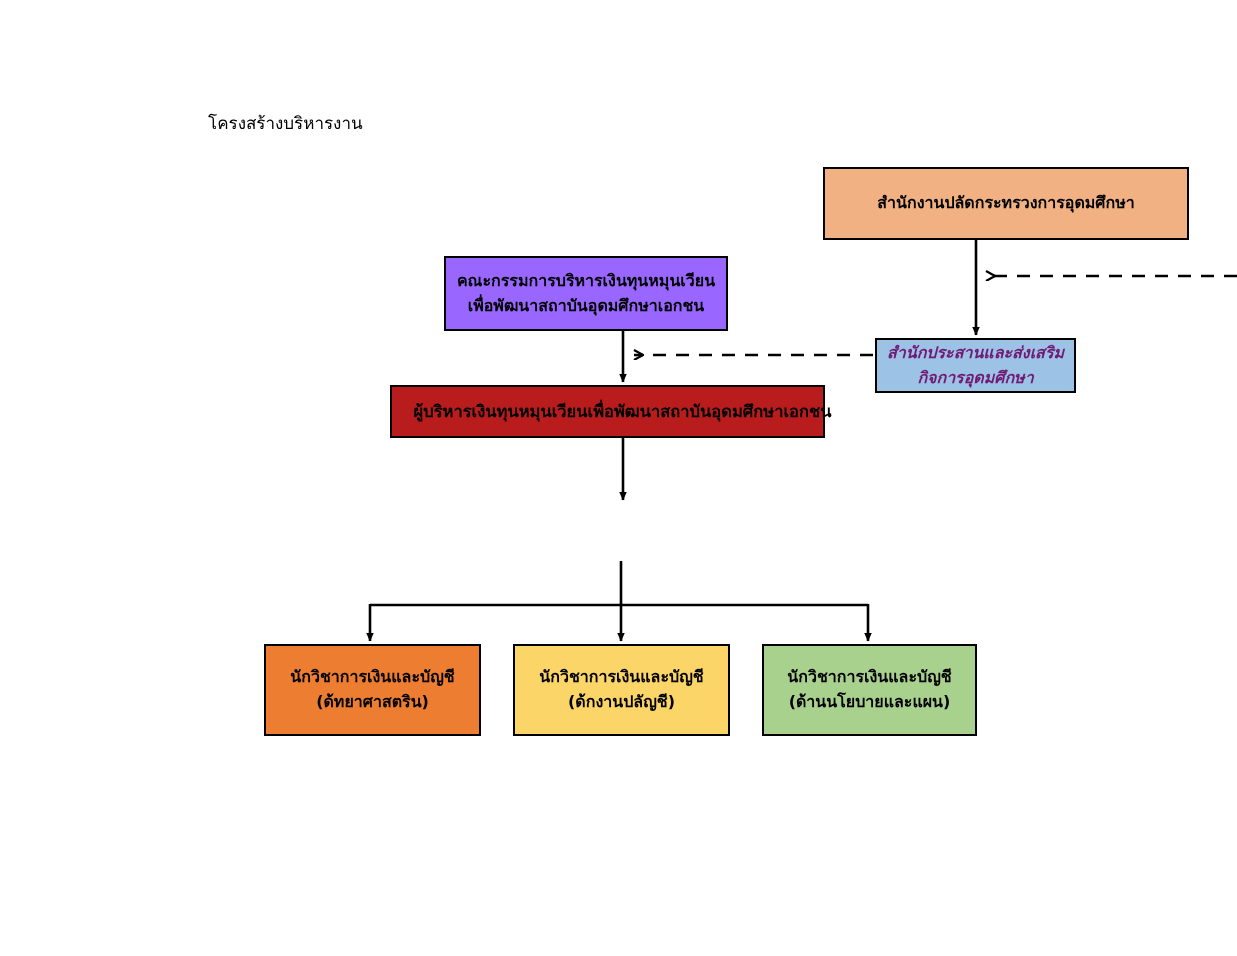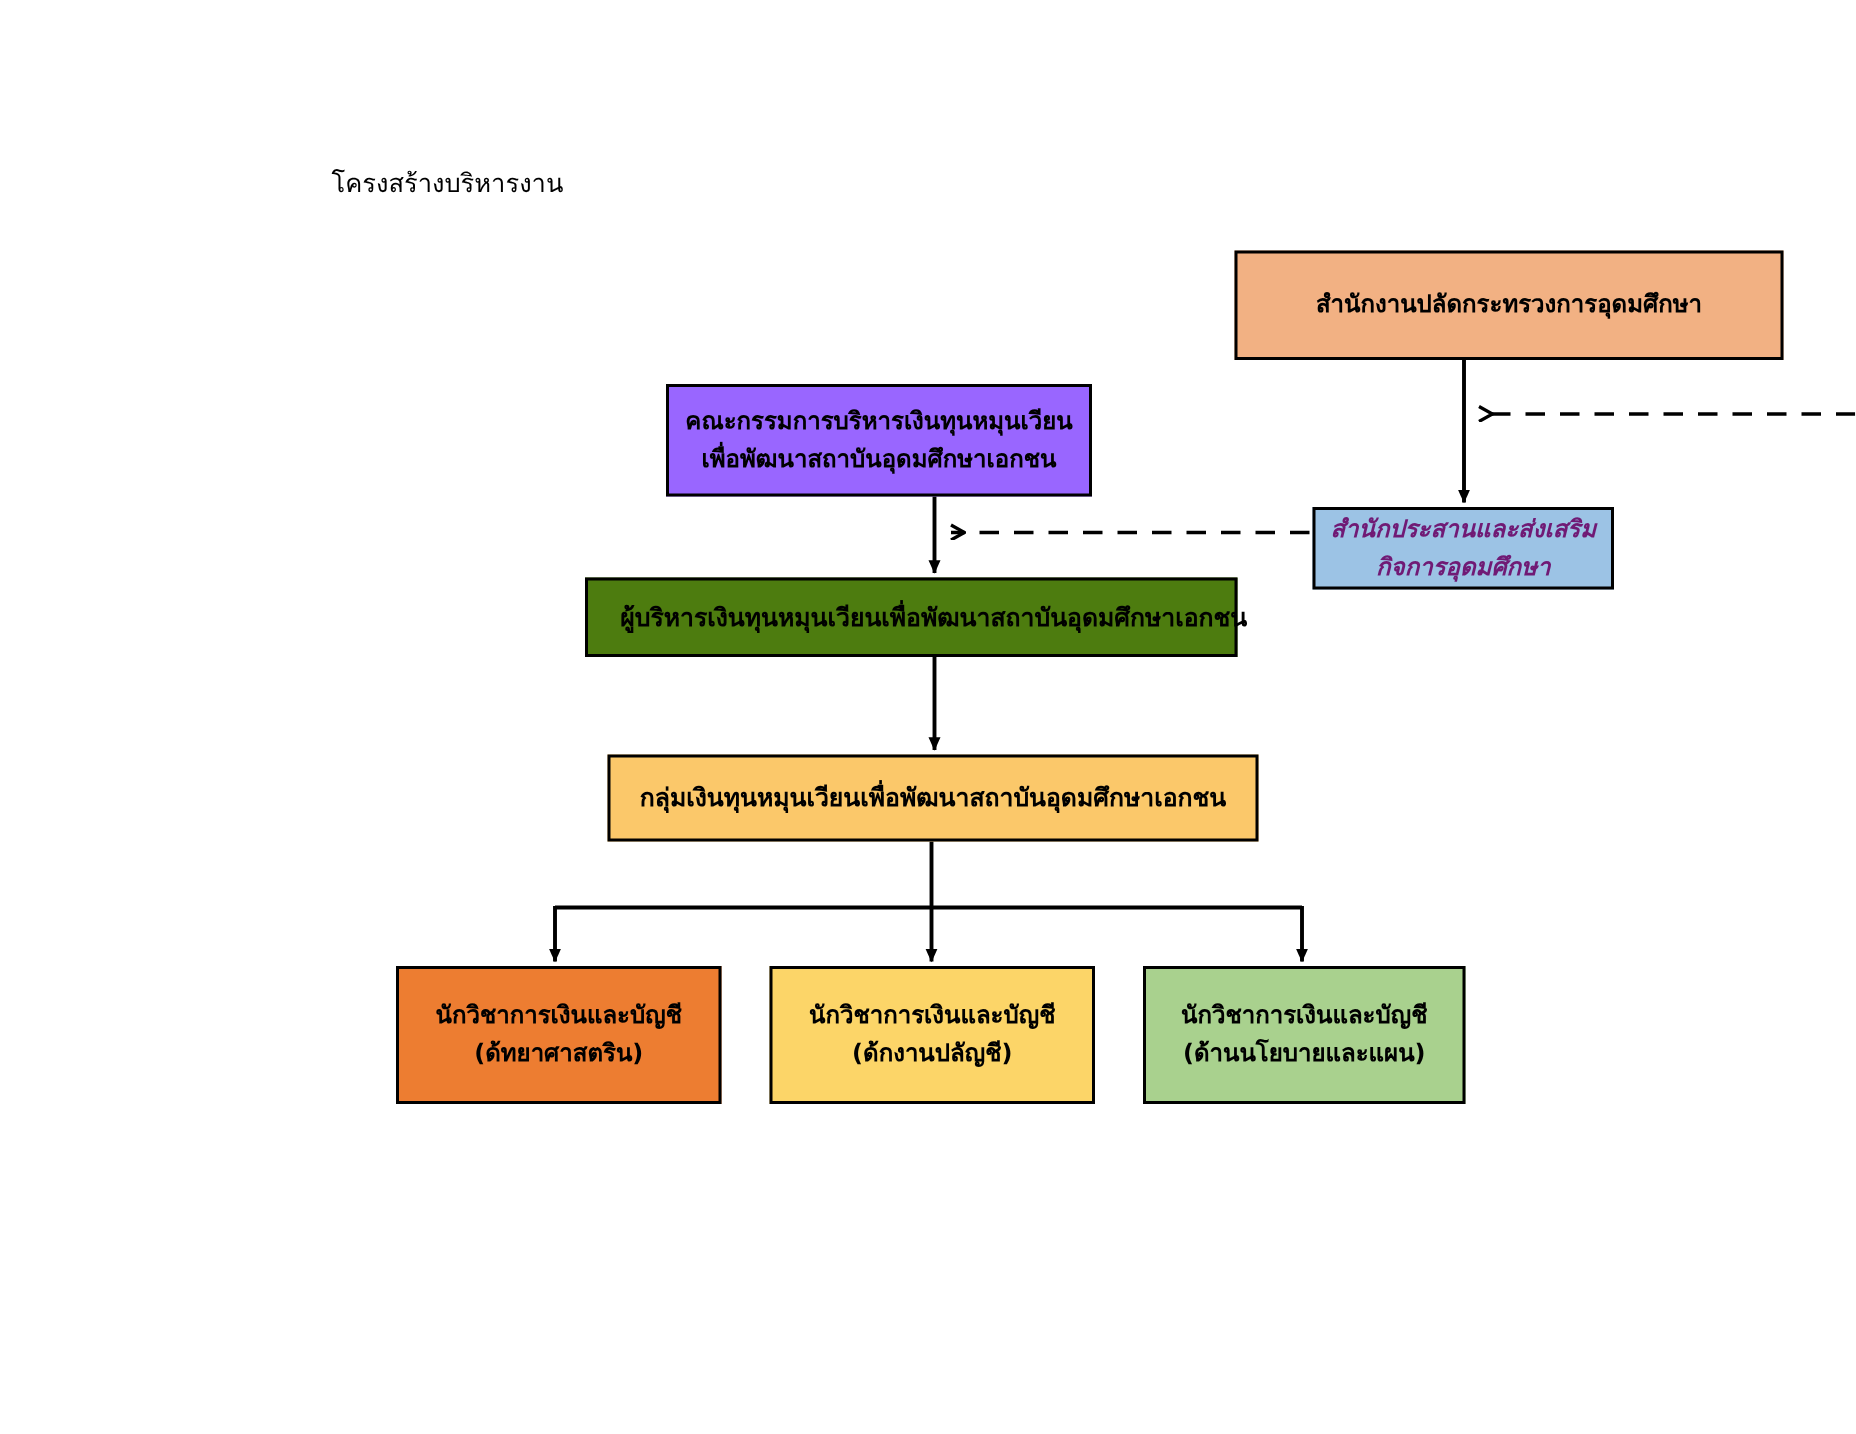--- a/index.html
+++ b/index.html
@@ -21,21 +21,21 @@
   #edges {
     position: absolute;
     left: 0;
     top: 0;
     width: 1237px;
     height: 956px;
     pointer-events: none;
   }
   .diagram-title {
     position: absolute;
-    left: 221px;
+    left: 208px;
     top: 113px;
     font-size: 17px;
     color: #000000;
     white-space: nowrap;
     line-height: 1.25;
   }
   .node {
     position: absolute;
     box-sizing: border-box;
     border: 2.5px solid #000000;
@@ -109,27 +109,24 @@
   <div class="node" id="node-board" style="background: rgb(153, 102, 255); border-color: rgb(0, 0, 0); color: rgb(0, 0, 0);">
     <span class="line">คณะกรรมการบริหารเงินทุนหมุนเวียน</span>
     <span class="line">เพื่อพัฒนาสถาบันอุดมศึกษาเอกชน</span>
   </div>
 
   <div class="node" id="node-bureau" style="background: rgb(156, 195, 229); border-color: rgb(0, 0, 0); color: #701a75; font-style: italic;">
     <span class="line">สำนักประสานและส่งเสริม</span>
     <span class="line">กิจการอุดมศึกษา</span>
   </div>
 
-  <div class="node single" id="node-director" style="background: #4d7c0f; border-color: rgb(0, 0, 0); color: rgb(0, 0, 0); padding-left: 36px;">
+  <div class="node single" id="node-director" style="background: #b91c1c; border-color: rgb(0, 0, 0); color: rgb(0, 0, 0); padding-left: 36px;">
     <span class="line">ผู้บริหารเงินทุนหมุนเวียนเพื่อพัฒนาสถาบันอุดมศึกษาเอกชน</span>
   </div>
 
-  <div class="node single" id="node-group" style="background: rgb(251, 200, 106); border-color: rgb(0, 0, 0); color: rgb(0, 0, 0);">
-    <span class="line">กลุ่มเงินทุนหมุนเวียนเพื่อพัฒนาสถาบันอุดมศึกษาเอกชน</span>
-  </div>
 
   <div class="node" id="node-finance" style="background: rgb(237, 125, 49); border-color: rgb(0, 0, 0); color: rgb(0, 0, 0);">
     <span class="line">นักวิชาการเงินและบัญชี</span>
     <span class="line">(ด้ทยาศาสตริน)</span>
   </div>
 
   <div class="node" id="node-account" style="background: rgb(252, 213, 104); border-color: rgb(0, 0, 0); color: rgb(0, 0, 0);">
     <span class="line">นักวิชาการเงินและบัญชี</span>
     <span class="line">(ด้กงานปลัญชี)</span>
   </div>

